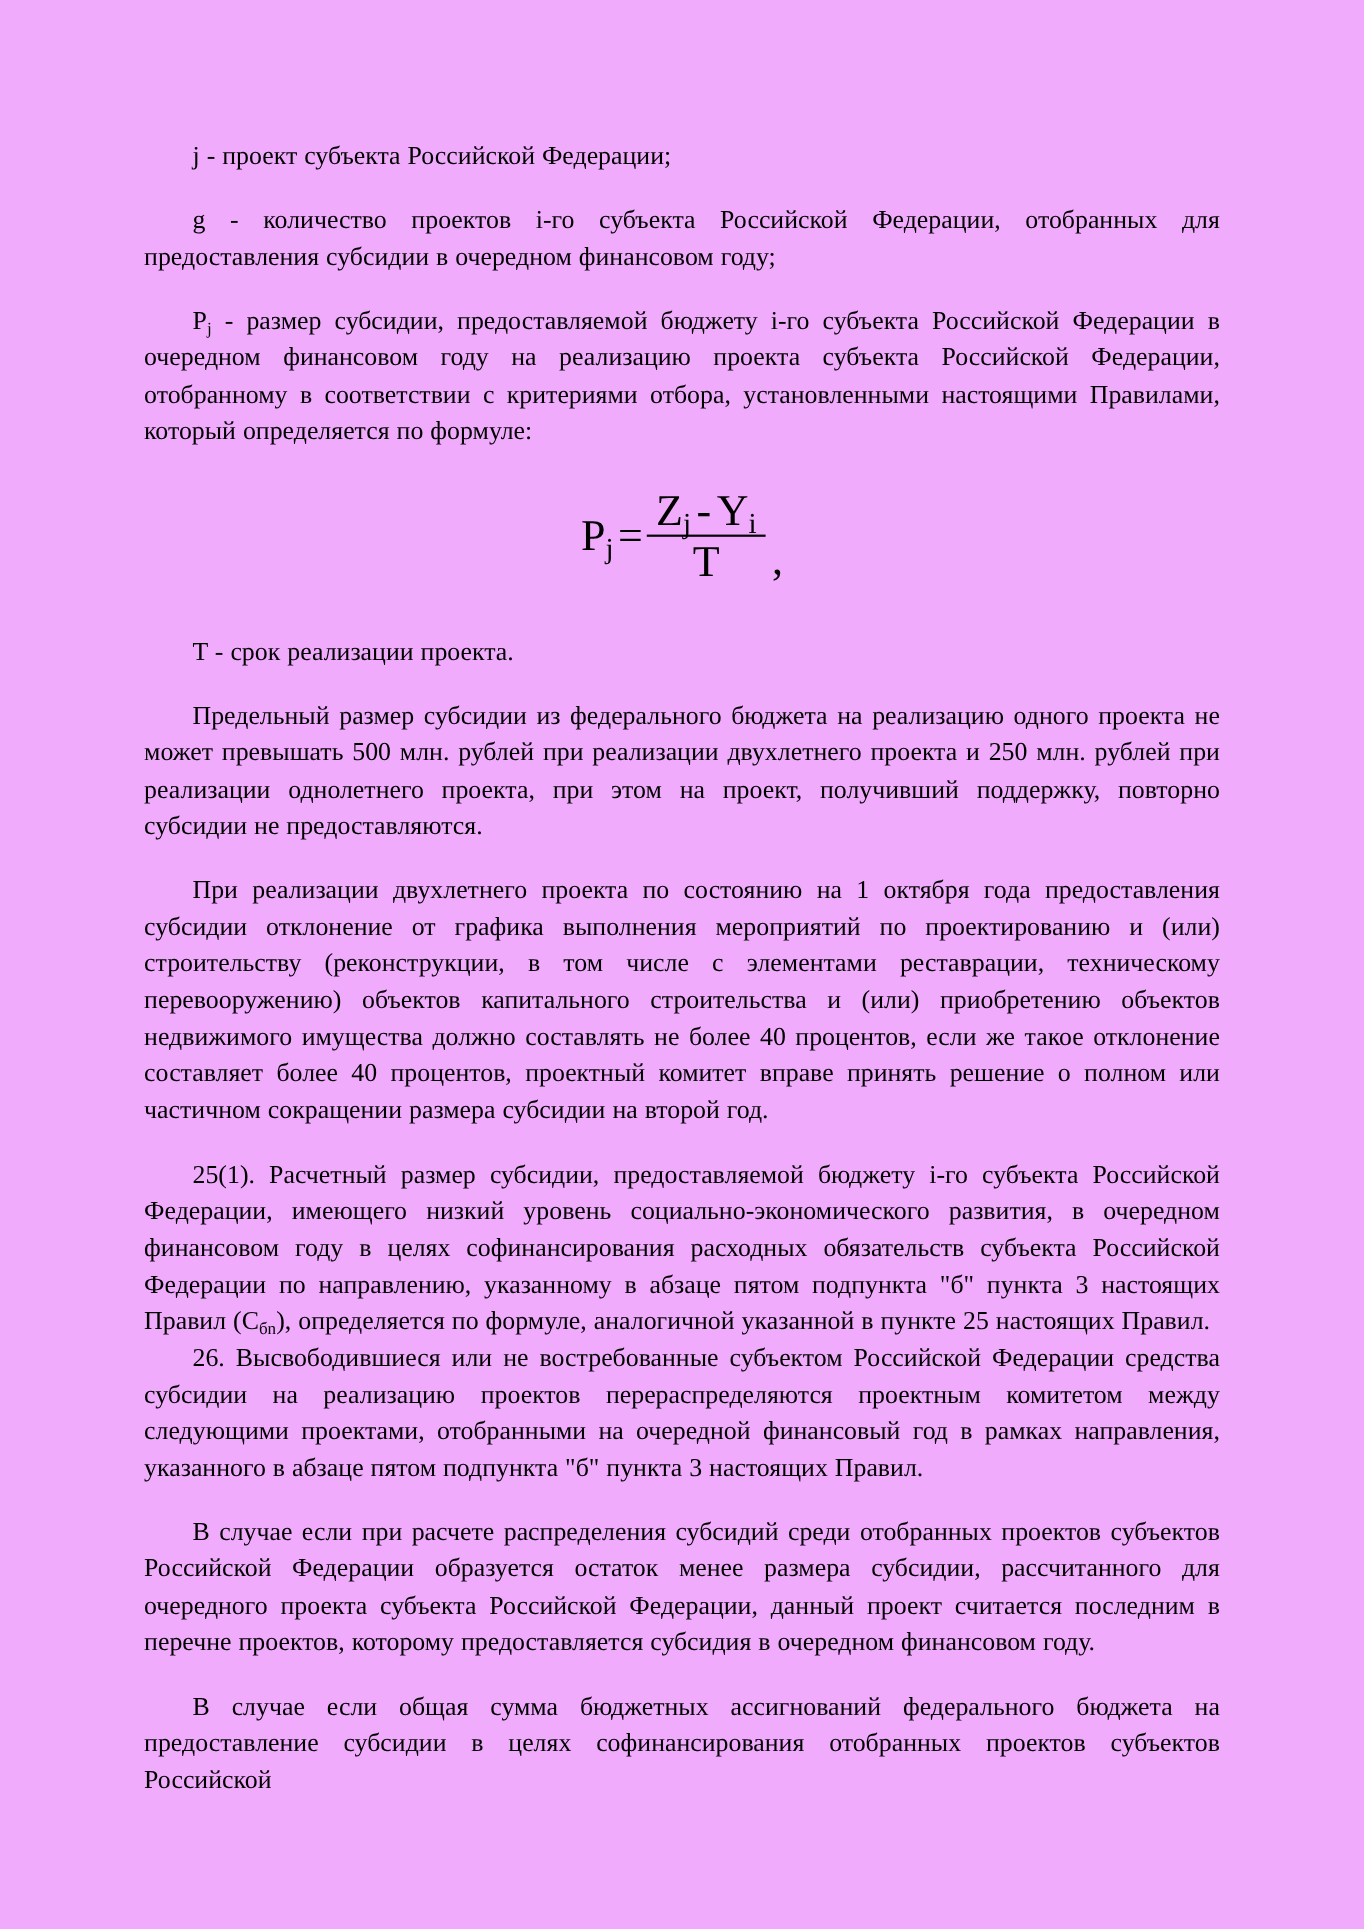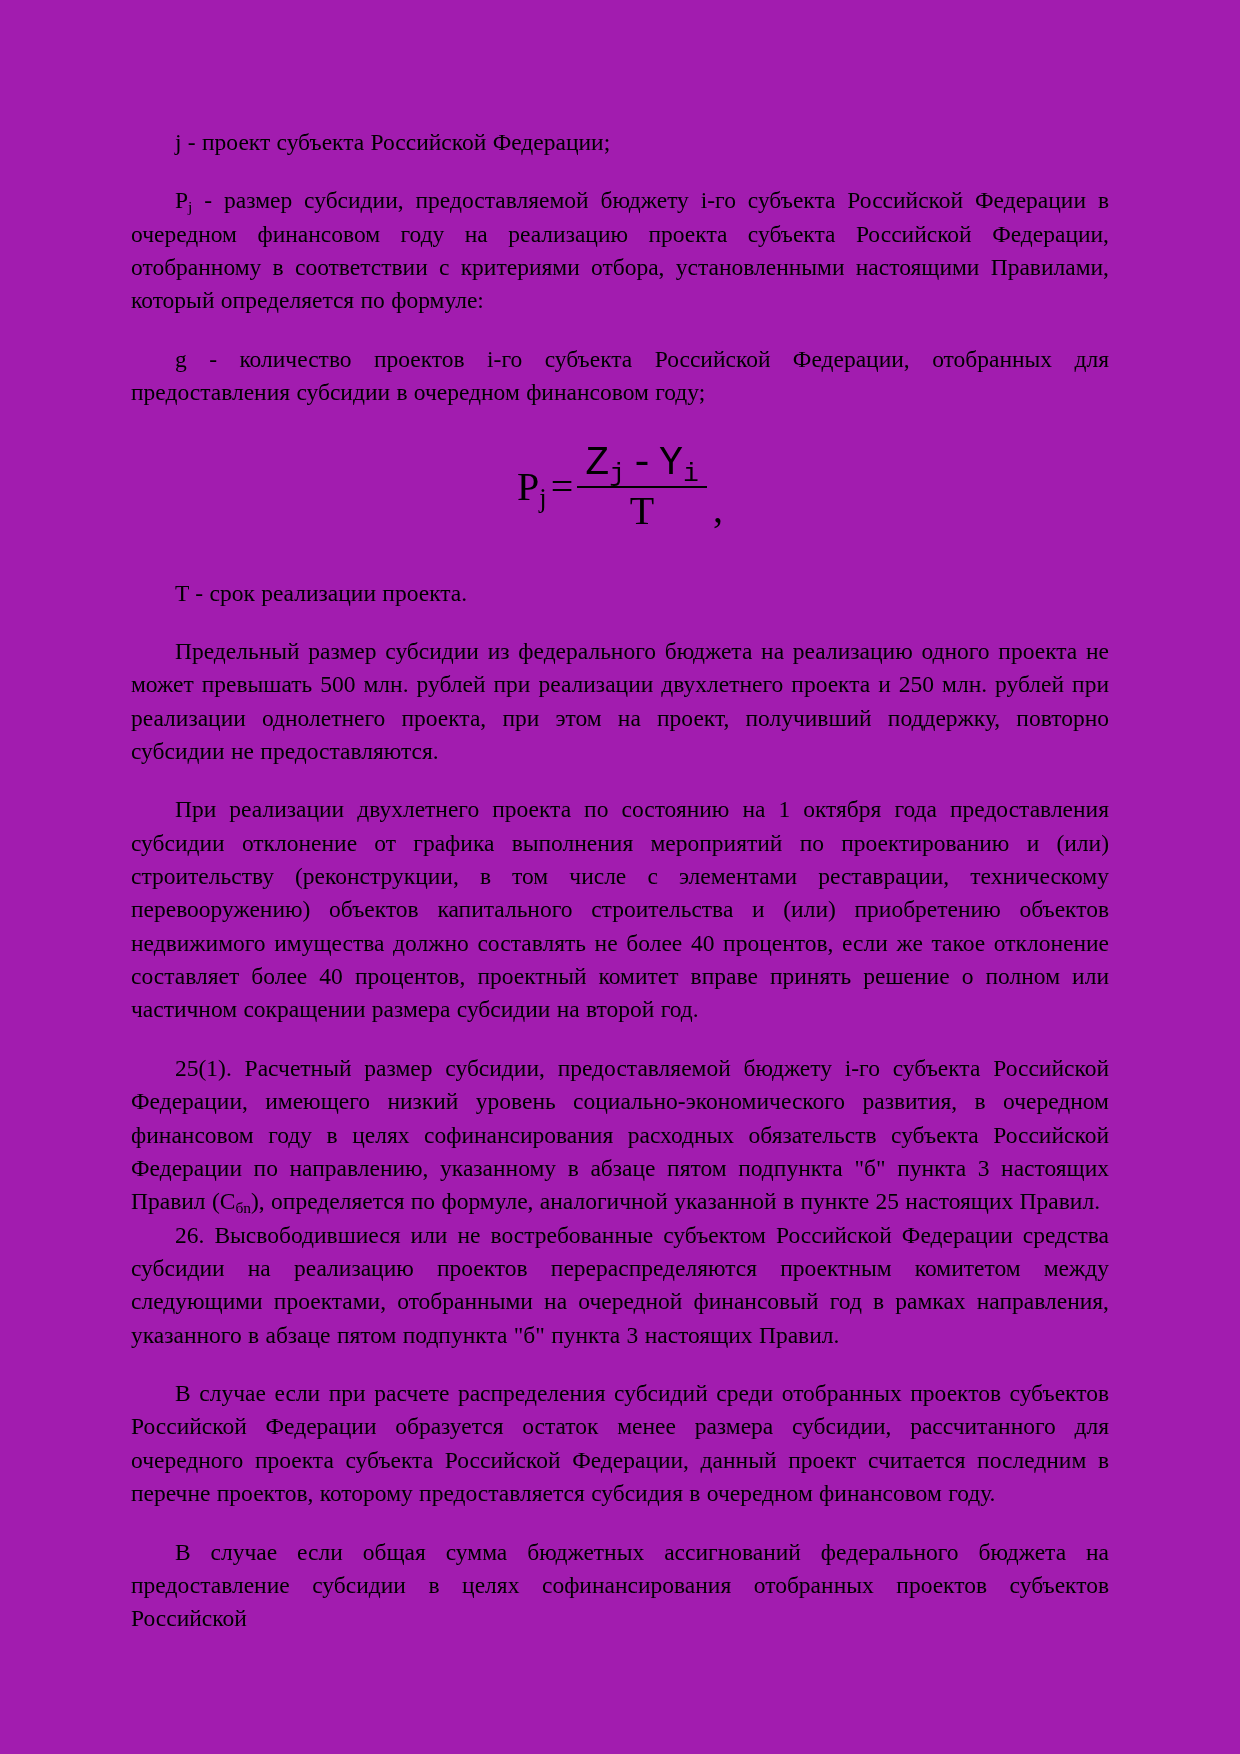--- a/index.html
+++ b/index.html
@@ -9,21 +9,21 @@
     background: #ffffff;
   }
   body {
     font-family: "Liberation Serif", "DejaVu Serif", serif;
     color: #000000;
   }
   .page {
     width: 1240px;
     height: 1754px;
     box-sizing: border-box;
-    background: #a21caf;
+    background: #f0abfc;
     position: relative;
     padding: 126px 131px 0 131px;
     overflow: hidden;
   }
   .doc-body {
     width: 978px;
   }
   p.para {
     margin: 0 0 25px 0;
     font-size: 23.5px;
@@ -68,21 +68,20 @@
   }
   .frac {
     display: inline-flex;
     flex-direction: column;
     align-items: center;
     vertical-align: middle;
   }
   .frac .num {
     padding: 0 8px 2px 8px;
     white-space: nowrap;
-    font-family: Liberation Mono, monospace;
   }
   .frac .bar {
     width: 100%;
     border-top: 2px solid #000;
     height: 0;
   }
   .frac .den {
     padding: 3px 8px 0 8px;
     white-space: nowrap;
   }
@@ -93,23 +92,23 @@
   }
 </style>
 </head>
 <body>
 
 <div class="page">
   <div class="doc-body">
 
     <p class="para">j - проект субъекта Российской Федерации;</p>
 
+    <p class="para">g - количество проектов i-го субъекта Российской Федерации, отобранных для предоставления субсидии в очередном финансовом году;</p>
+
     <p class="para"><span>P</span><sub>j</sub><span> - размер субсидии, предоставляемой бюджету i-го субъекта Российской Федерации в очередном финансовом году на реализацию проекта субъекта Российской Федерации, отобранному в соответствии с критериями отбора, установленными настоящими Правилами, который определяется по формуле:</span></p>
-
-    <p class="para">g - количество проектов i-го субъекта Российской Федерации, отобранных для предоставления субсидии в очередном финансовом году;</p>
 
     <div class="formula-block">
       <div class="formula">
         <span class="lhs"><span>P</span><sub>j</sub></span>
         <span class="eq">=</span>
         <span class="frac">
           <span class="num"><span>Z</span><sub>j</sub><span style="padding:0 5px;">-</span><span>Y</span><sub>i</sub></span>
           <span class="bar"></span>
           <span class="den">T</span>
         </span>

